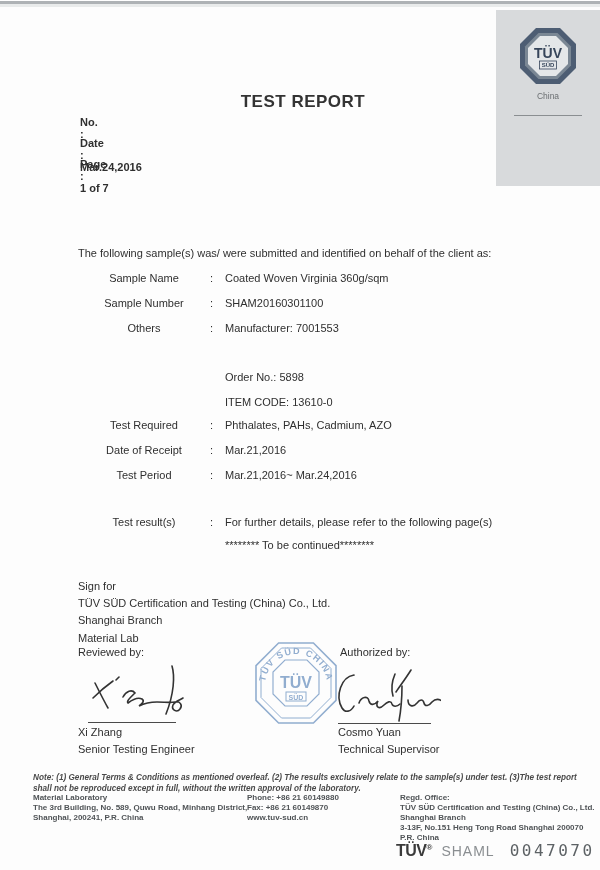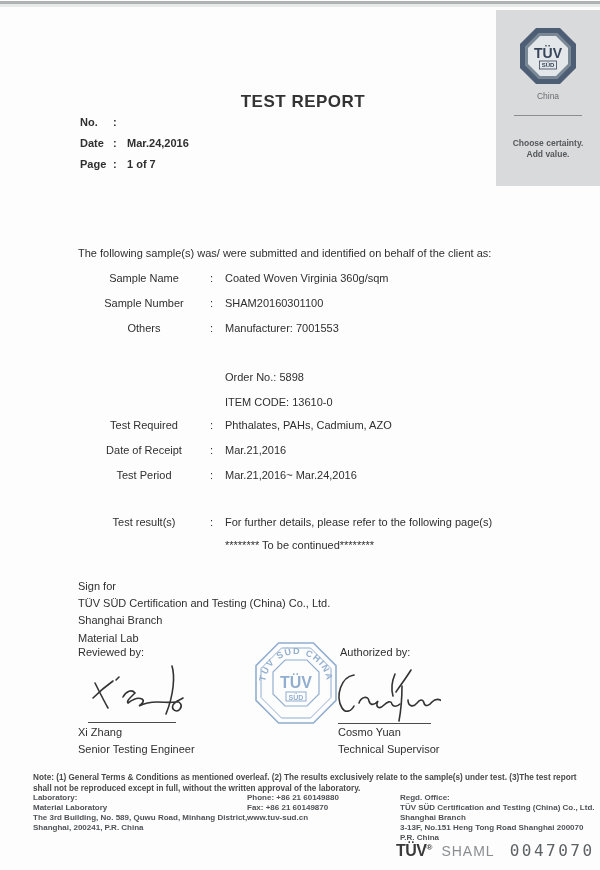--- a/index.html
+++ b/index.html
@@ -17,42 +17,42 @@
   .badge .logo{display:block;margin:17px auto 0 auto;}
   .badge-region{font-size:8.5px;color:#6b6f72;margin-top:6px;}
   .badge-divider{width:68px;height:1px;background:#8a8e91;margin:14px auto 0 auto;}
   .badge-slogan{margin-top:22px;font-size:8.5px;font-weight:bold;color:#55595c;line-height:11px;}
 
   .title{
     position:absolute;left:3px;top:92px;width:600px;margin:0;text-align:center;
     font-size:17px;font-weight:bold;letter-spacing:.5px;color:#333;
   }
   .hdr-fields{position:absolute;left:80px;top:116px;font-size:11px;font-weight:bold;}
-  .hdr-row{height:21px;display:flex;}
+  .hdr-row{height:21px;display:flex;flex-direction:column;}
   .hdr-label{width:33px;}
   .hdr-colon{width:14px;text-align:left;}
   .hdr-value{}
 
   .intro{position:absolute;left:78px;top:247px;font-size:11px;}
 
   .info-row{position:absolute;left:78px;display:flex;font-size:11px;}
   .info-row .lbl{width:132px;text-align:center;}
   .info-row .col{width:15px;}
   .extra-line{position:absolute;left:225px;font-size:11px;}
 
   .signoff{position:absolute;left:78px;top:578px;font-size:11px;line-height:17.2px;}
   .byline{position:absolute;font-size:11px;}
   .sig-underline{position:absolute;height:1px;background:#4a4a4a;}
   .sig-name{position:absolute;font-size:11px;}
   .sig-svg{position:absolute;}
   .stamp-svg{position:absolute;left:254px;top:641px;opacity:.85;}
 
   .note{
     position:absolute;left:33px;top:773px;width:557px;
-    font-size:8.2px;font-weight:bold;color:#4a4a4a;line-height:10.5px;
+    font-size:8.2px;font-weight:bold;color:#4a4a4a;line-height:10.5px;font-style:italic;
   }
   .fcol{position:absolute;font-size:8px;font-weight:bold;color:#4f5356;line-height:10px;}
   .fcol-lab{left:33px;top:793px;}
   .fcol-contact{left:247px;top:793px;}
   .fcol-regd{left:400px;top:793px;}
 
   .brandline{position:absolute;left:396px;top:841px;display:flex;align-items:baseline;}
   .brand-logo{font-size:16px;font-weight:bold;color:#3a3a3a;letter-spacing:-.5px;}
   .brand-reg{font-size:8px;font-weight:bold;color:#3a3a3a;position:relative;top:-6px;}
   .brand-code{font-size:14px;color:#8a8e91;margin-left:9px;letter-spacing:1px;}
@@ -68,24 +68,20 @@
     <svg class="logo" width="58" height="58" viewBox="0 0 58 58">
       <polygon points="17,1 41,1 57,17 57,41 41,57 17,57 1,41 1,17" fill="#4d5d73"></polygon>
       <polygon points="19.5,6 38.5,6 52,19.5 52,38.5 38.5,52 19.5,52 6,38.5 6,19.5" fill="#7a8794"></polygon>
       <polygon points="21,9 37,9 49,21 49,37 37,49 21,49 9,37 9,21" fill="#e4e7e9"></polygon>
       <text x="29" y="31" text-anchor="middle" font-family="Liberation Sans, sans-serif" font-size="14" font-weight="bold" fill="#36455a">TÜV</text>
       <rect x="20.5" y="34" width="17" height="8" fill="none" stroke="#36455a" stroke-width="0.8"></rect>
       <text x="29" y="40.2" text-anchor="middle" font-family="Liberation Sans, sans-serif" font-size="6" font-weight="bold" fill="#36455a">SÜD</text>
     </svg>
     <div class="badge-region">China</div>
     <div class="badge-divider"></div>
-    <div class="badge-slogan">
-      <div>Choose certainty.</div>
-      <div>Add value.</div>
-    </div>
   </div>
 
   <h1 class="title">TEST REPORT</h1>
 
   <div class="hdr-fields">
     <div class="hdr-row">
       <span class="hdr-label">No.</span>
       <span class="hdr-colon">:</span>
       <span class="hdr-value"></span>
     </div>
@@ -194,21 +190,20 @@
       <path d="M75 34 c0 6 5 8 9 3 c3 -4 6 -4 7 0 c1 4 5 3 8 -1 c3 -3 7 -3 10 -1"></path>
     </g>
   </svg>
   <div class="sig-underline" style="left:338px;top:723px;width:93px"></div>
   <div class="sig-name" style="left:338px;top:726px">Cosmo Yuan</div>
   <div class="sig-name" style="left:338px;top:743px">Technical Supervisor</div>
 
   <div class="note">Note: (1) General Terms &amp; Conditions as mentioned overleaf. (2) The results exclusively relate to the sample(s) under test. (3)The test report shall not be reproduced except in full, without the written approval of the laboratory.</div>
 
   <div class="fcol fcol-lab">
-    <div>Laboratory:</div>
     <div>Material Laboratory</div>
     <div>The 3rd Building, No. 589, Quwu Road, Minhang District,</div>
     <div>Shanghai, 200241, P.R. China</div>
   </div>
 
   <div class="fcol fcol-contact">
     <div>Phone: +86 21 60149880</div>
     <div>Fax: +86 21 60149870</div>
     <div>www.tuv-sud.cn</div>
   </div>

